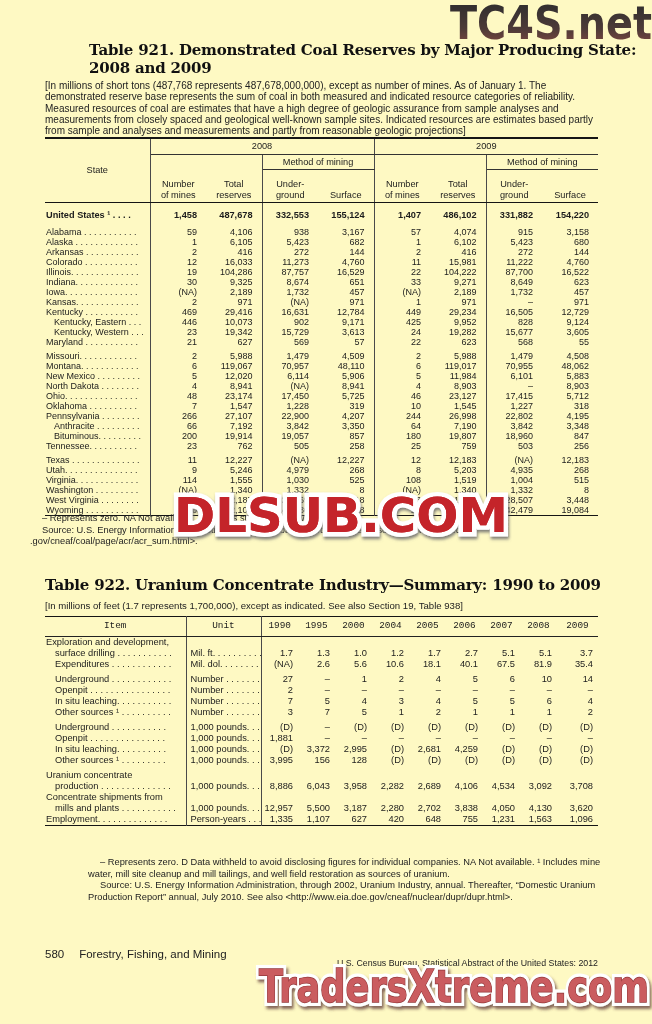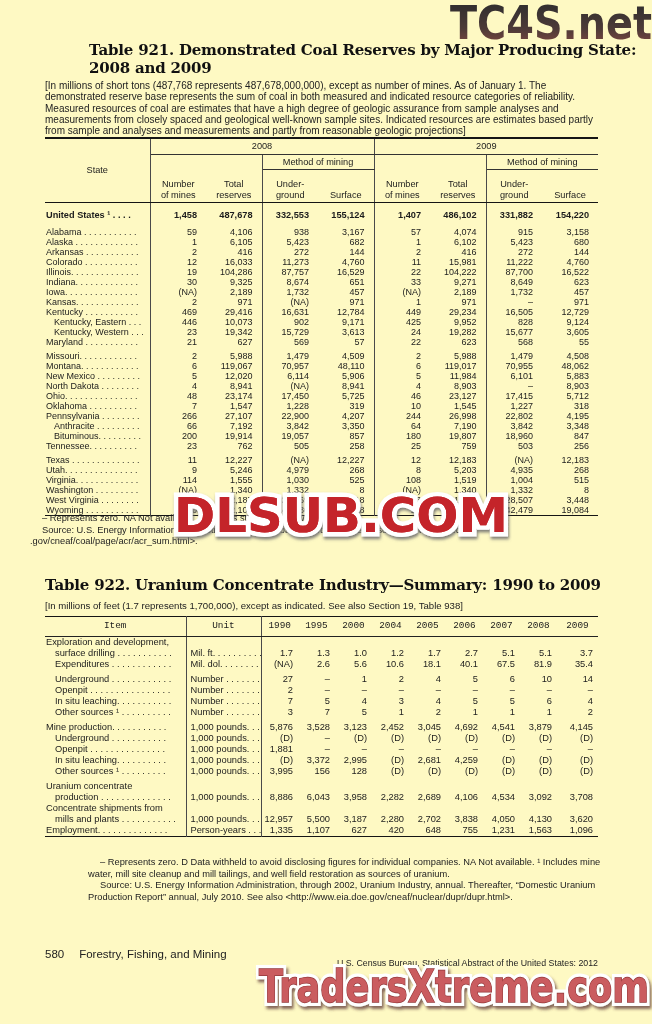--- a/index.html
+++ b/index.html
@@ -589,33 +589,20 @@
           <td class="num">1</td>
           <td class="num">1</td>
           <td class="num">2</td>
         </tr>
         <tr class="sp">
           <td class="br"></td>
           <td class="br"></td>
           <td colspan="9"></td>
         </tr>
         <tr class="drow">
-          <td class="lbl br">Mine production. . . . . . . . . . .</td>
-          <td class="unit br">1,000 pounds. . .</td>
-          <td class="num">5,876</td>
-          <td class="num">3,528</td>
-          <td class="num">3,123</td>
-          <td class="num">2,452</td>
-          <td class="num">3,045</td>
-          <td class="num">4,692</td>
-          <td class="num">4,541</td>
-          <td class="num">3,879</td>
-          <td class="num">4,145</td>
-        </tr>
-        <tr class="drow">
           <td class="lbl br ind">Underground . . . . . . . . . . .</td>
           <td class="unit br">1,000 pounds. . .</td>
           <td class="num">(D)</td>
           <td class="num">–</td>
           <td class="num">(D)</td>
           <td class="num">(D)</td>
           <td class="num">(D)</td>
           <td class="num">(D)</td>
           <td class="num">(D)</td>
           <td class="num">(D)</td>

